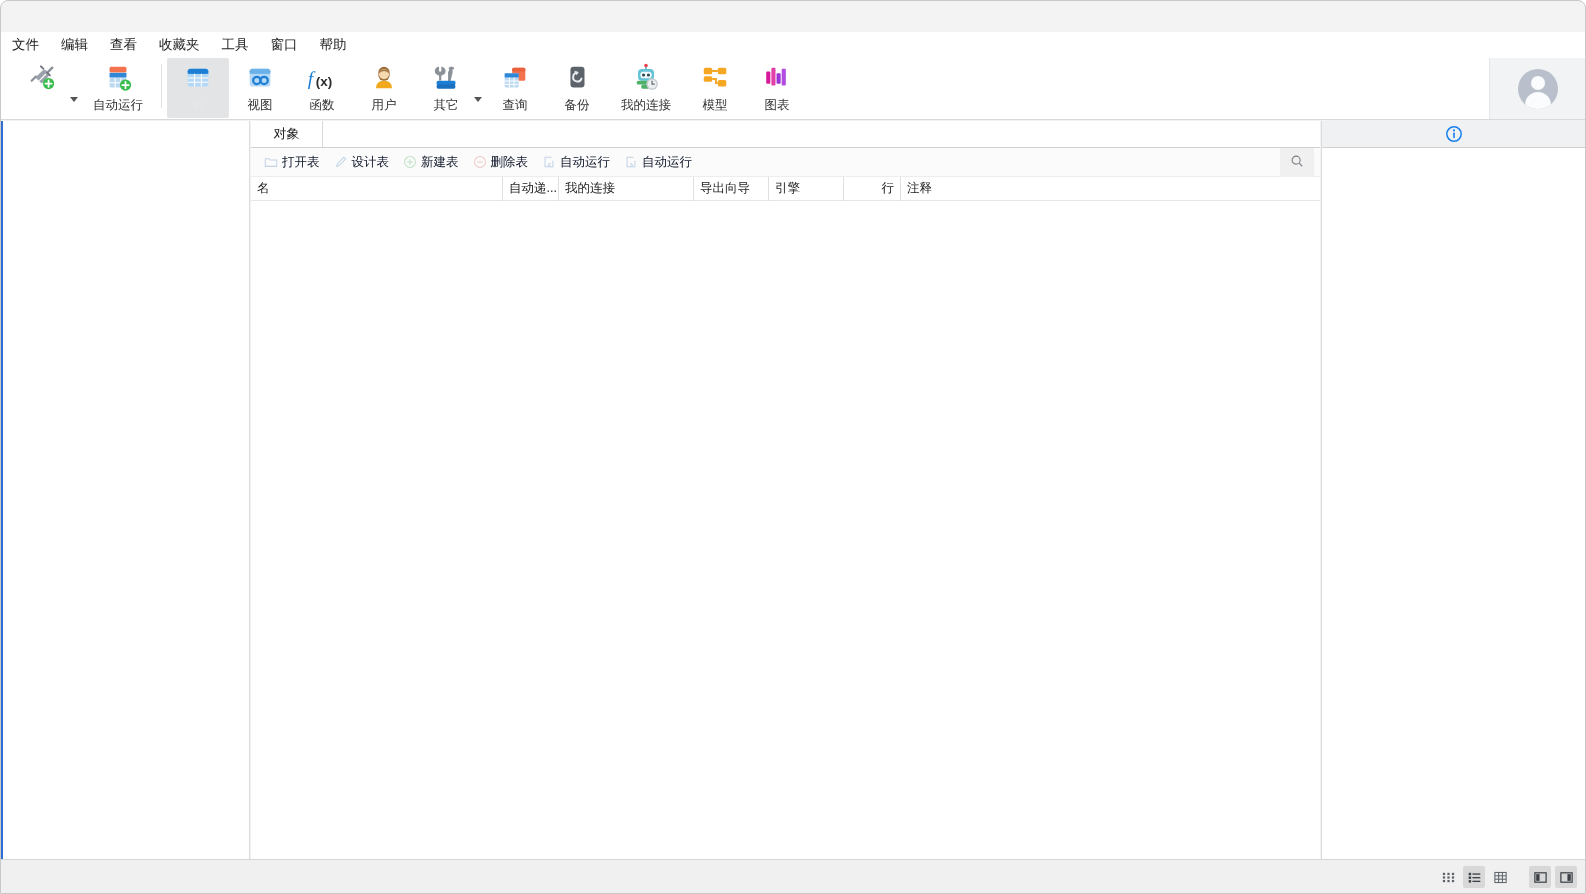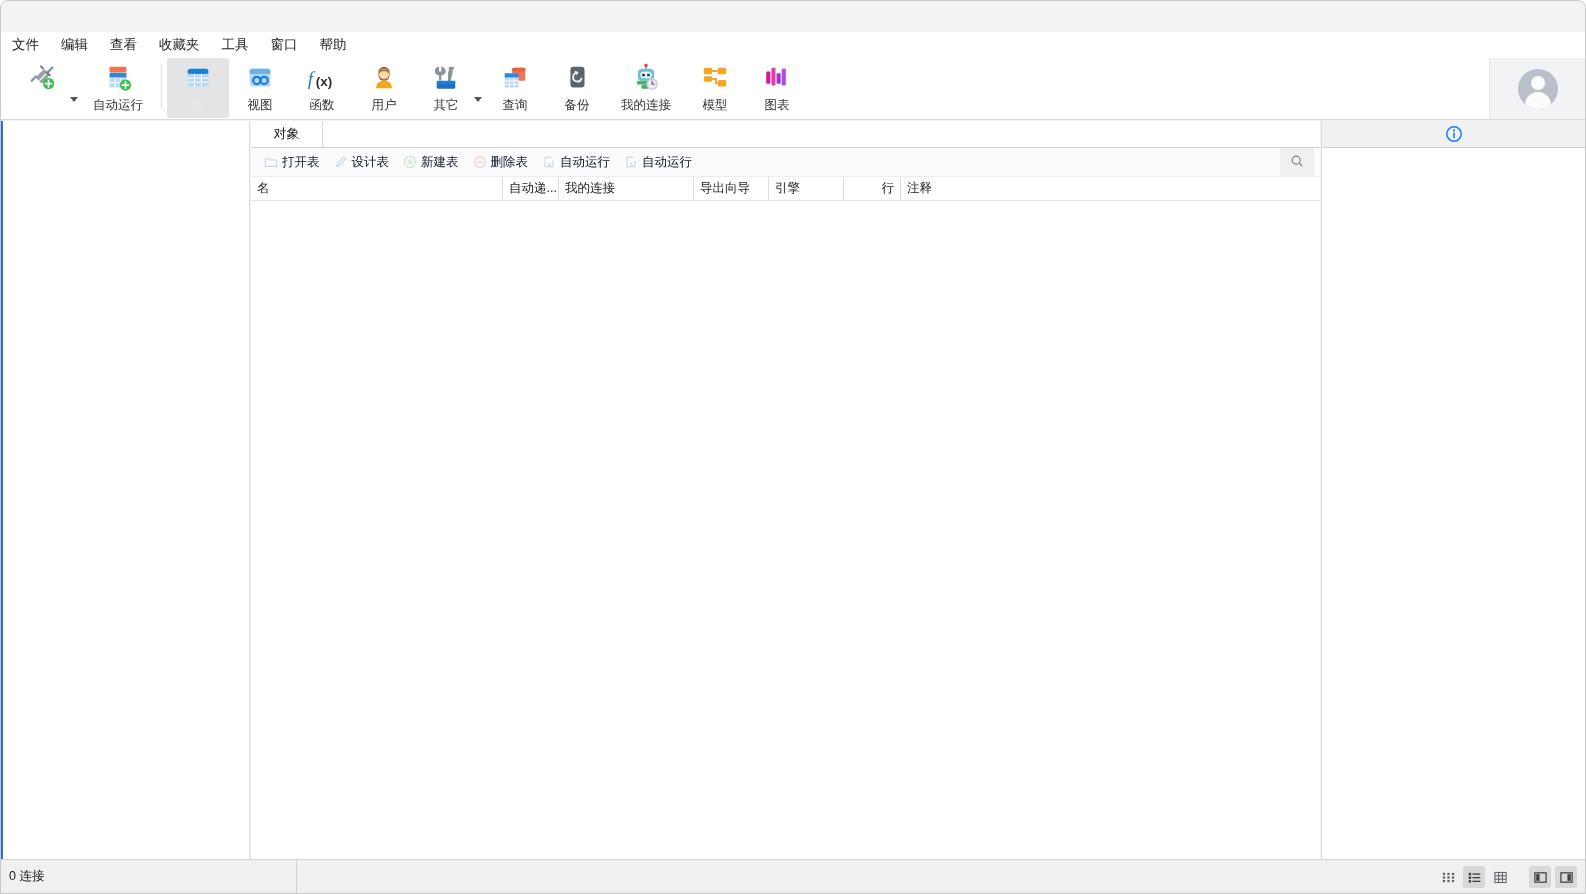--- a/index.html
+++ b/index.html
@@ -530,21 +530,20 @@
         <svg width="18" height="18" viewBox="0 0 20 20">
           <circle cx="10" cy="10" r="8" fill="none" stroke="#1a82f0" stroke-width="1.7"></circle>
           <circle cx="10" cy="6" r="1.15" fill="#1a82f0"></circle>
           <rect x="9.1" y="8.4" width="1.8" height="6.2" rx="0.8" fill="#1a82f0"></rect>
         </svg>
       </span>
     </div>
   </div>
 
   <div class="statusbar">
-    <div class="st-seg">0 连接</div>
 
     <div class="st-right">
       <div class="st-ico">
         <svg width="15" height="15" viewBox="0 0 16 16">
           <g fill="#5d6268">
             <rect x="2" y="3" width="2.4" height="2.4"></rect>
               <rect x="6.8" y="3" width="2.4" height="2.4"></rect>
               <rect x="11.6" y="3" width="2.4" height="2.4"></rect>
             <rect x="2" y="6.8" width="2.4" height="2.4"></rect>
               <rect x="6.8" y="6.8" width="2.4" height="2.4"></rect>

